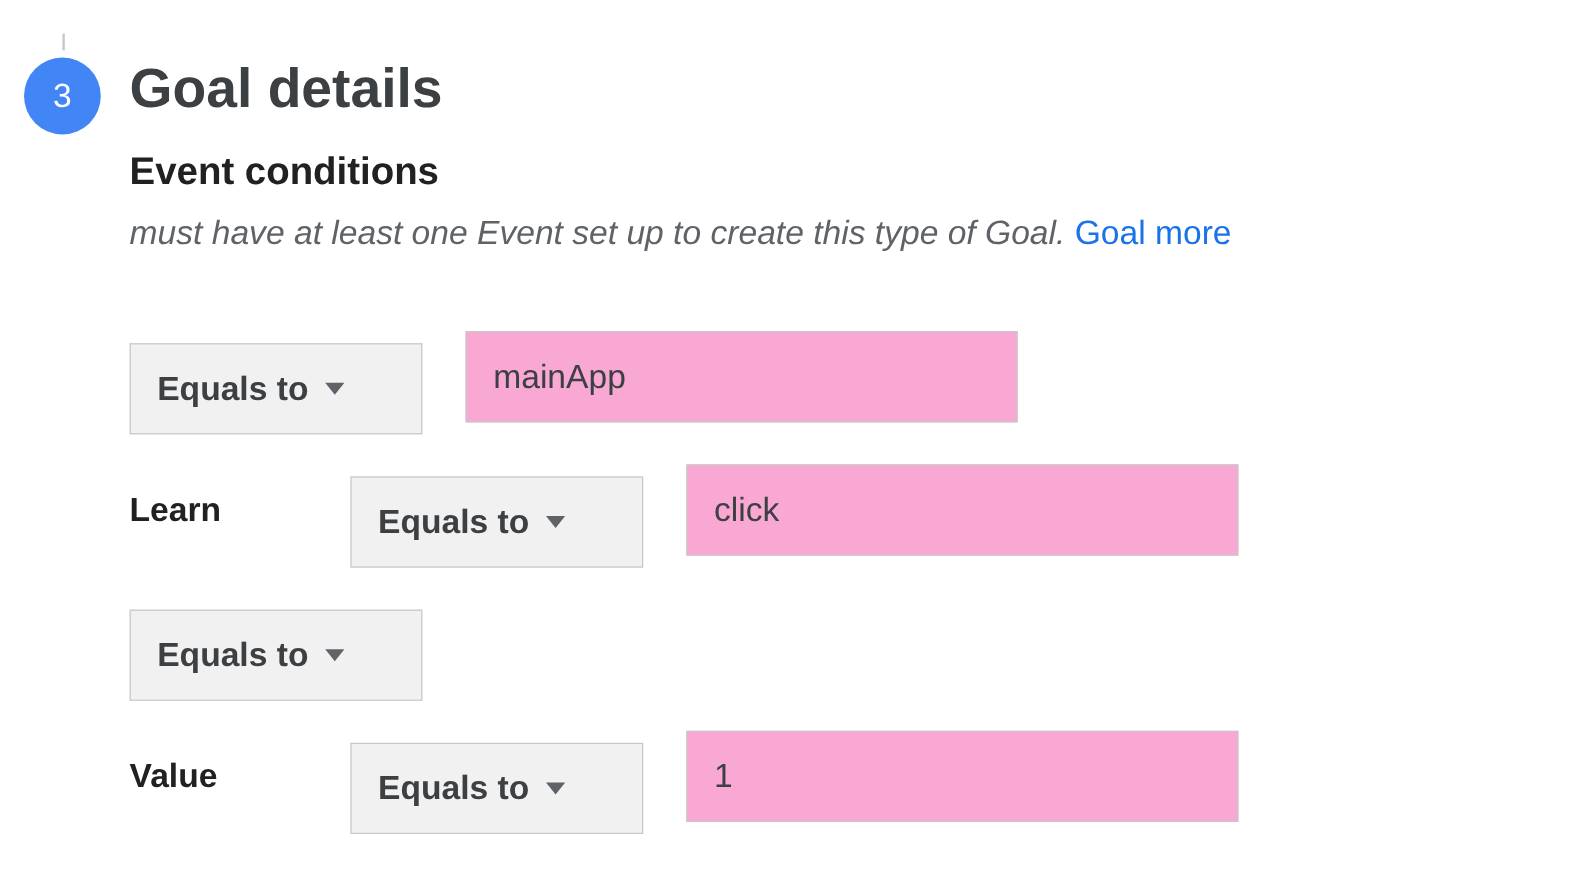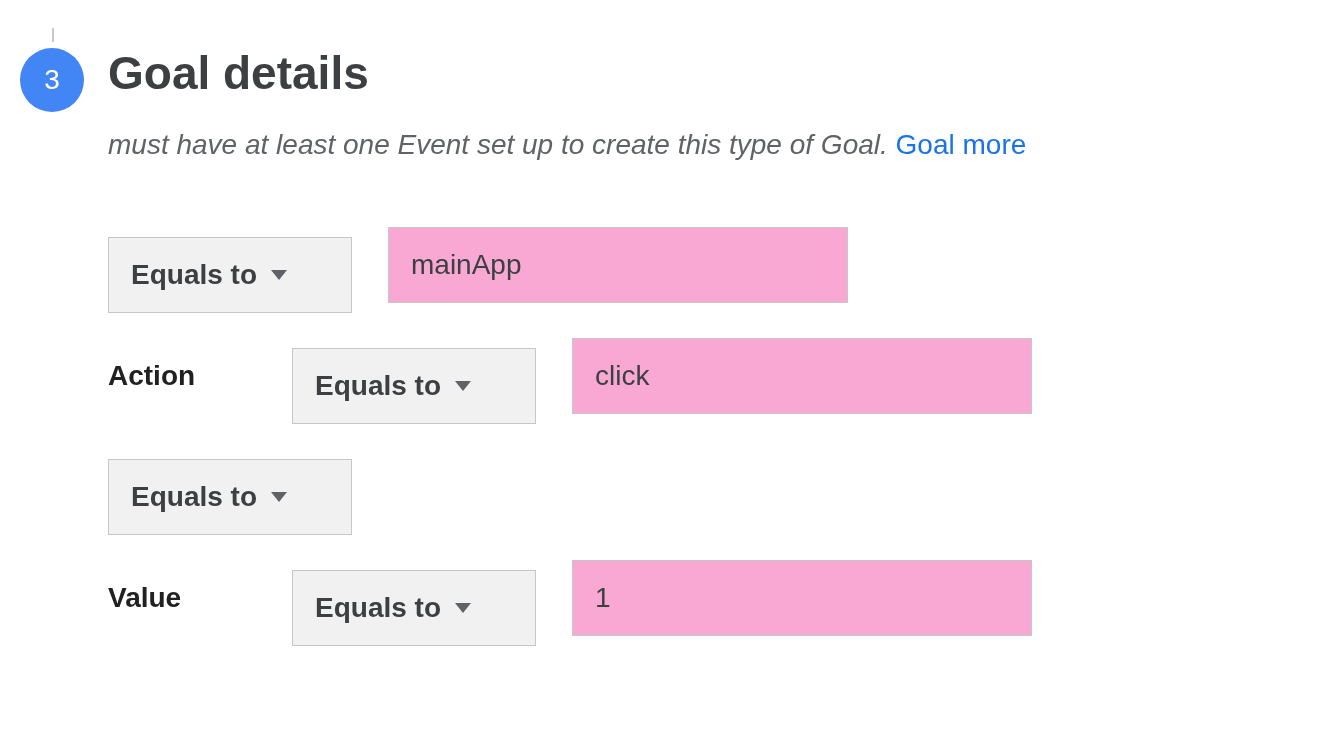--- a/index.html
+++ b/index.html
@@ -137,39 +137,40 @@
 <body>
 
 <div class="step-container">
   <div class="step-badge">
     <span>3</span>
   </div>
 
   <div class="content">
     <h1 class="heading">Goal details</h1>
 
+    <h2 class="subheading">Event conditions</h2>
 
 
     <p class="hint">
       <span>must have at least one Event set up to create this type of Goal.</span>
       <a class="learn-more">Goal more</a>
     </p>
 
     <div class="conditions-table">
 
       <div class="condition-row">
         <div class="operator-select">
           <span class="operator-text">Equals to</span>
           <span class="caret"></span>
         </div>
         <input class="value-input" type="text" value="mainApp" style="">
       </div>
 
       <div class="condition-row">
-        <div class="row-label">Action</div>
+        <div class="row-label">Learn</div>
         <div class="operator-select">
           <span class="operator-text">Equals to</span>
           <span class="caret"></span>
         </div>
         <input class="value-input" type="text" value="click" style="">
       </div>
 
       <div class="condition-row">
         <div class="operator-select">
           <span class="operator-text">Equals to</span>

